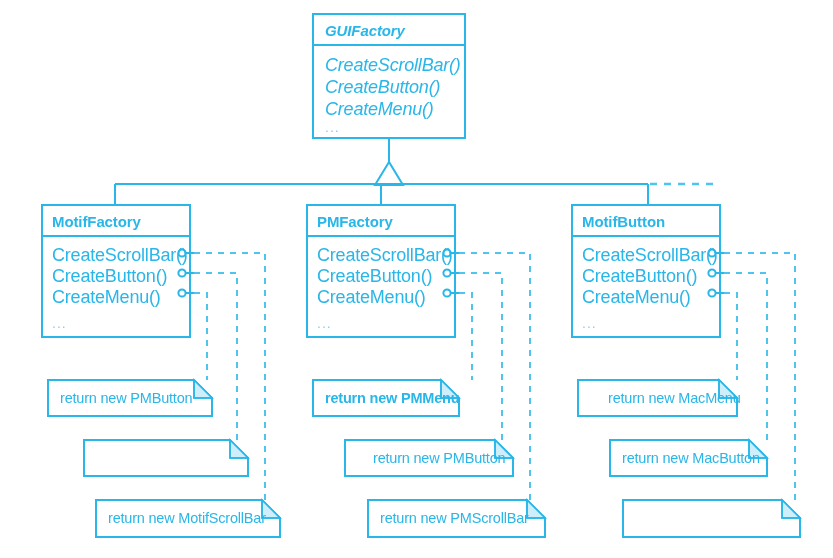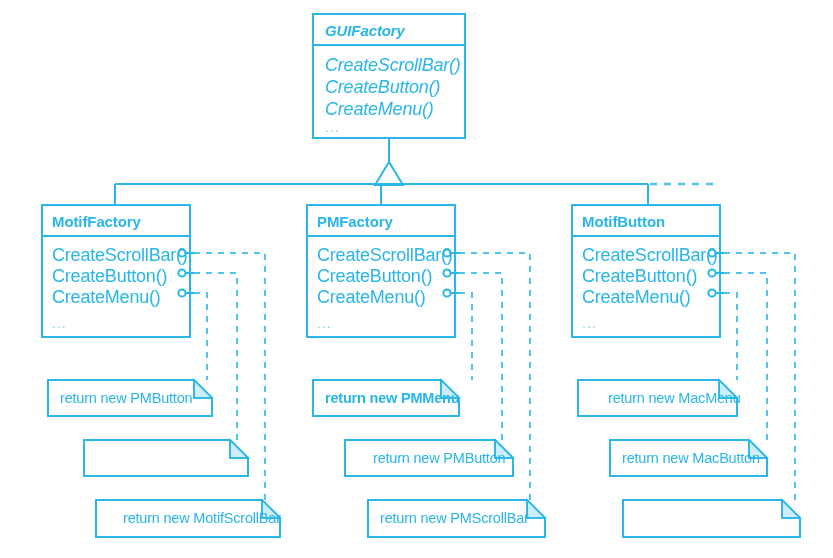--- a/index.html
+++ b/index.html
@@ -223,21 +223,21 @@
   <div class="lbl cls-method abstract" style="left:325px; top:100px;">CreateMenu()</div>
   <div class="lbl cls-ellipsis" style="left:325px; top:120px;">...</div>
 
   <div class="lbl cls-title" style="left:52px; top:214px;">MotifFactory</div>
   <div class="lbl cls-method" style="left:52px; top:246px;">CreateScrollBar()</div>
   <div class="lbl cls-method" style="left:52px; top:267px;">CreateButton()</div>
   <div class="lbl cls-method" style="left:52px; top:288px;">CreateMenu()</div>
   <div class="lbl cls-ellipsis" style="left:52px; top:316px;">...</div>
 
   <div class="lbl note-text" style="left:60px; top:391px;">return new PMButton</div>
-  <div class="lbl note-text" style="left:108px; top:511px;margin-left:15px;">return new MotifScrollBar</div>
+  <div class="lbl note-text" style="left:108px; top:511px;">return new MotifScrollBar</div>
 
   <div class="lbl cls-title" style="left:317px; top:214px;">PMFactory</div>
   <div class="lbl cls-method" style="left:317px; top:246px;">CreateScrollBar()</div>
   <div class="lbl cls-method" style="left:317px; top:267px;">CreateButton()</div>
   <div class="lbl cls-method" style="left:317px; top:288px;">CreateMenu()</div>
   <div class="lbl cls-ellipsis" style="left:317px; top:316px;">...</div>
 
   <div class="lbl note-text" style="left:325px; top:391px;font-weight:bold;">return new PMMenu</div>
   <div class="lbl note-text" style="left:373px; top:451px;">return new PMButton</div>
   <div class="lbl note-text" style="left:380px; top:511px;">return new PMScrollBar</div>

